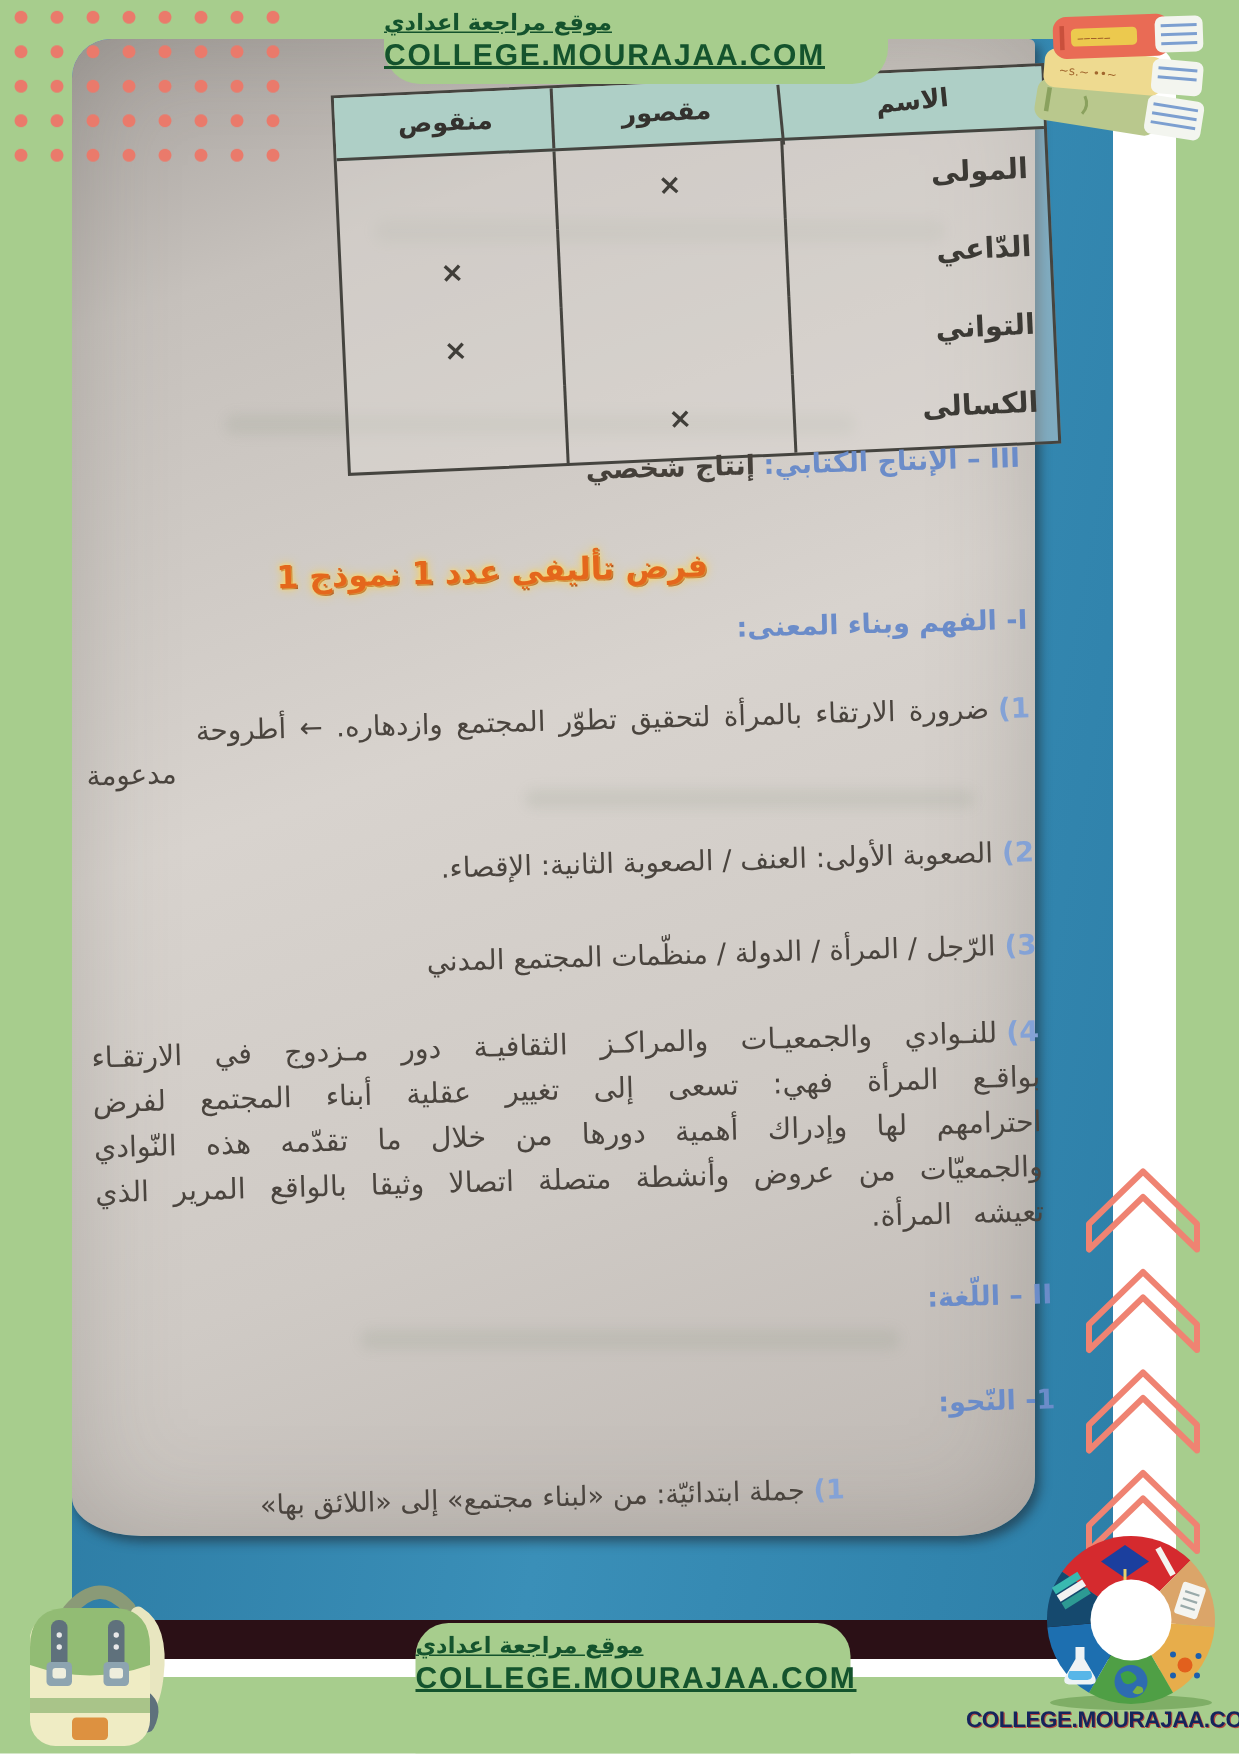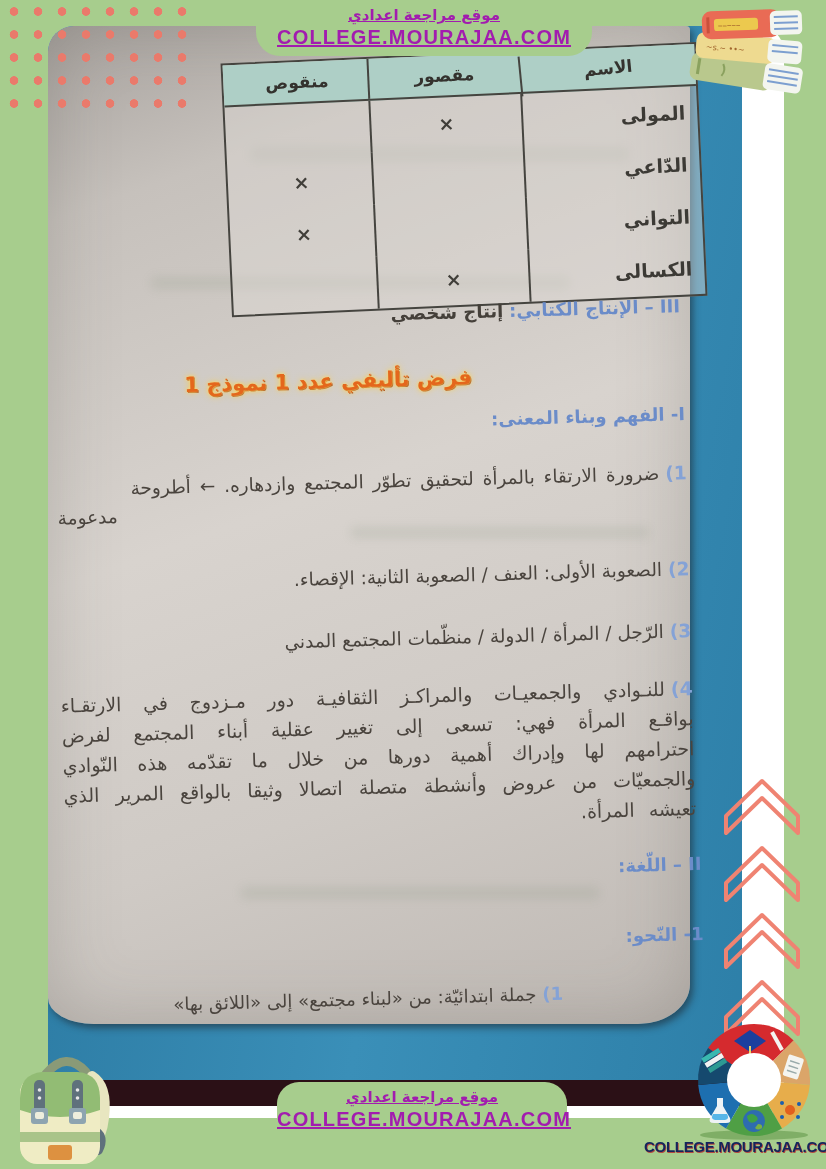--- a/index.html
+++ b/index.html
@@ -73,21 +73,21 @@
   .gram{top:906px;right:-2px;font-size:18px;}
   .gitem{top:962px;right:140px;font-size:18px;white-space:nowrap;}
   
   .dots{
     position:absolute;left:0;top:0;width:200px;height:114px;
     background-image:radial-gradient(circle,#ea7a6b 4px,rgba(234,122,107,0) 4.6px);
     background-size:24px 23px;background-position:2px 0;
   }
   
   .tab{
-    position:absolute;background:#a7cd8d;text-align:center;color:#a21caf;
+    position:absolute;background:#a7cd8d;color:#14532d;
   }
   .tab .l1{
     display:block;font-size:15px;font-weight:bold;text-decoration:underline;
     font-family:"DejaVu Sans",sans-serif;margin-top:6px;
   }
   .tab .l2{
     display:block;font-size:20px;font-weight:bold;text-decoration:underline;
     font-family:"Liberation Sans",sans-serif;letter-spacing:1.2px;white-space:nowrap;margin-top:2px;
   }
   .header-tab{left:256px;top:0;width:336px;height:56px;border-radius:0 0 24px 24px;}

